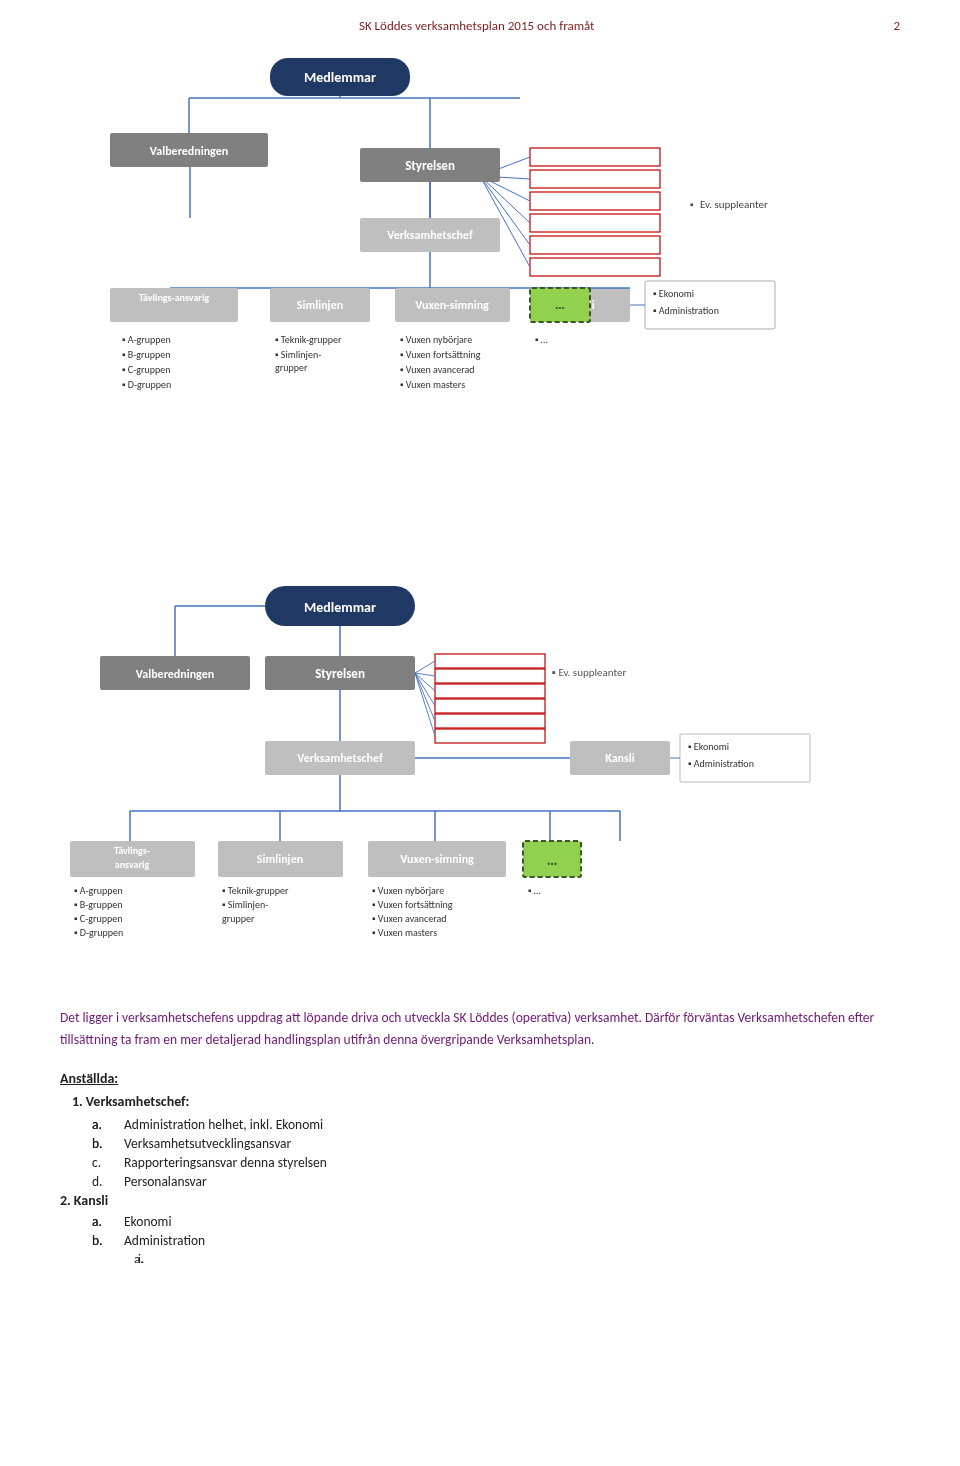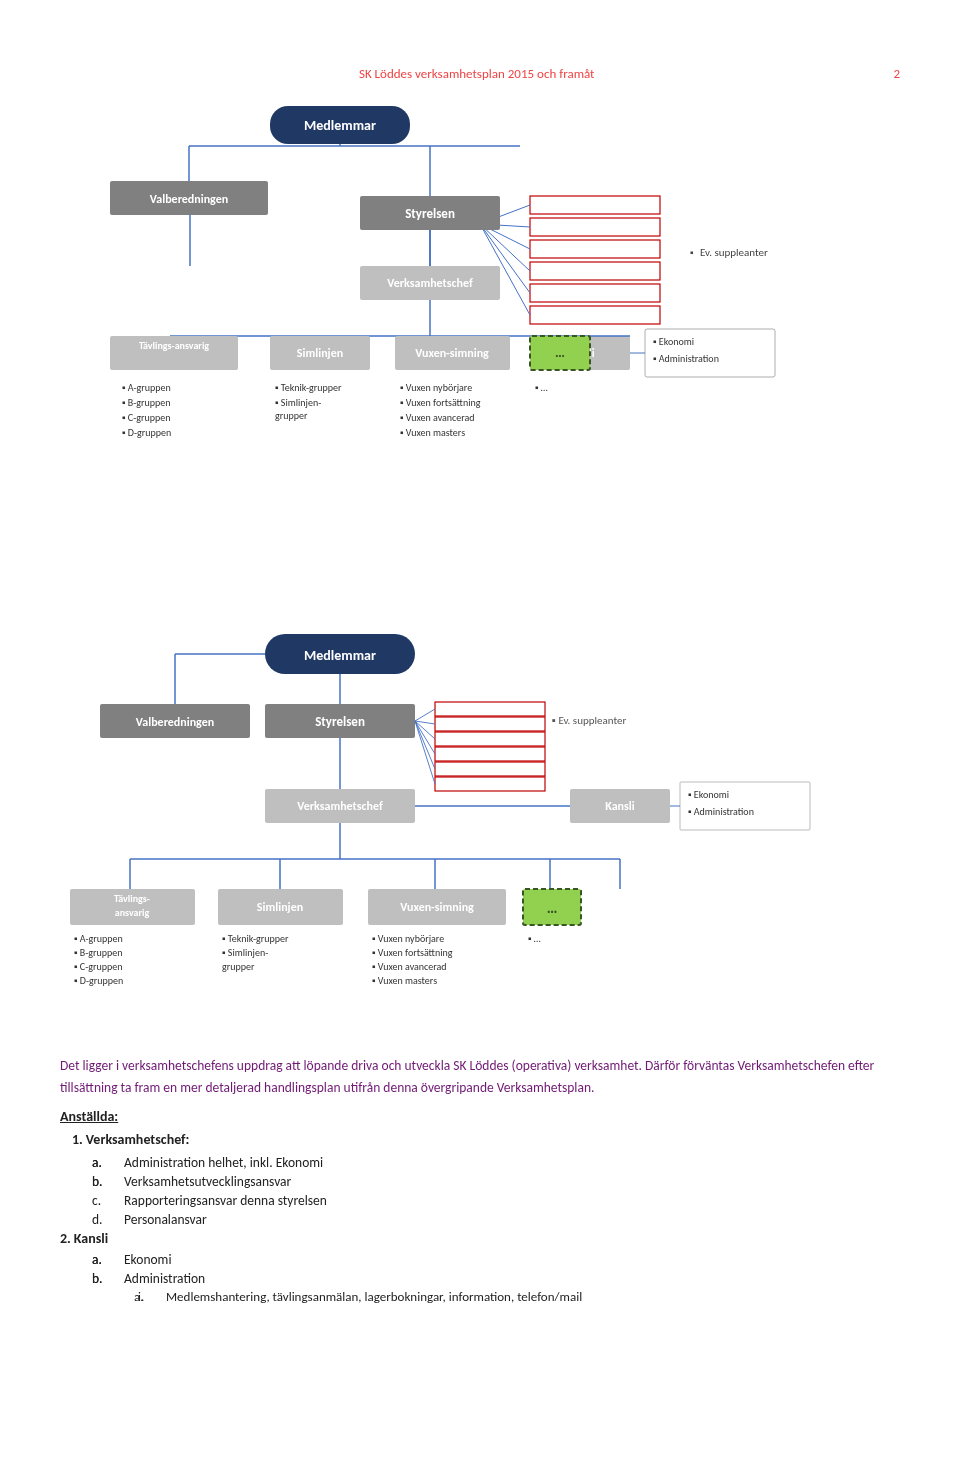--- a/index.html
+++ b/index.html
@@ -13,23 +13,22 @@
       padding: 0 60px;
     }
 
     
     .page-header {
       display: flex;
       justify-content: space-between;
       align-items: center;
       padding: 18px 0 10px 0;
       border-bottom: none;
-      color: #ef4444;
+      color: #7f1d1d;
       font-size: 13px;
-      margin-top: 48px;
     }
 
     
     .org-svg-wrapper {
       width: 820px;
       margin: 0 auto;
     }
 
     
     .body-text {
@@ -50,21 +49,21 @@
       position: relative;
       padding-left: 14px;
     }
     .kansli-sub-list li:nth-child(1)::before { content: 'a.'; position: absolute; left: -18px; }
     .kansli-sub-list li:nth-child(2)::before { content: 'b.'; position: absolute; left: -18px; }
 
     .anstallda-title {
       font-size: 14px;
       font-weight: 700;
       text-decoration: underline;
-      margin: 10px 0 6px 0;
+      margin: 20px 0 6px 0;
     }
 
     .num-label {
       font-weight: 700;
       font-size: 14px;
     }
   </style>
 </head>
 <body>
 
@@ -300,17 +299,16 @@
   <li style="position:relative; padding-left:14px; margin:2px 0; font-size:13.5px;">
     <span style="position:absolute; left:-18px;">a.</span>
     <span>Ekonomi</span>
   </li>
   <li style="position:relative; padding-left:14px; margin:2px 0; font-size:13.5px;">
     <span style="position:absolute; left:-18px;">b.</span>
     <span>Administration</span>
     <ul style="list-style:none; padding:0; margin: 2px 0 2px 28px;">
       <li style="position:relative; padding-left:14px; font-size:13px; margin:2px 0;">
         <span style="position:absolute; left:-14px;">i.</span>
-        <span>Medlemshantering, tävlingsanmälan, lagerbokningar, information, telefon/mail</span>
       </li>
     </ul>
   </li>
 </ul>
 
 </body></html>

